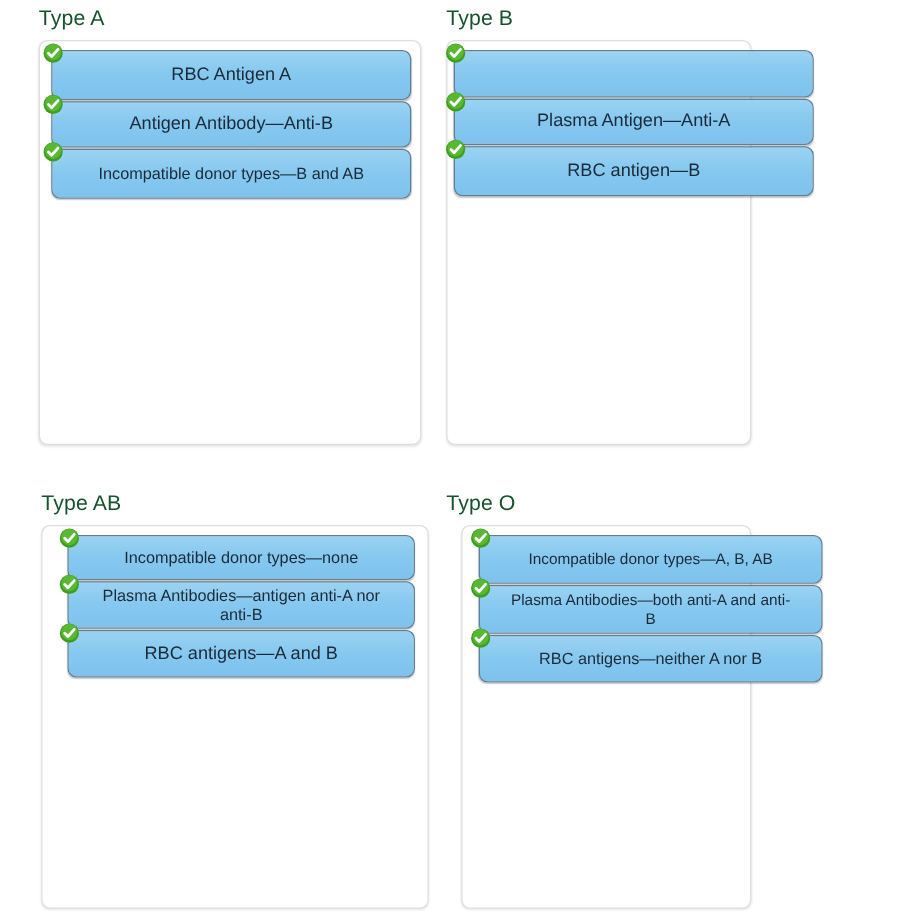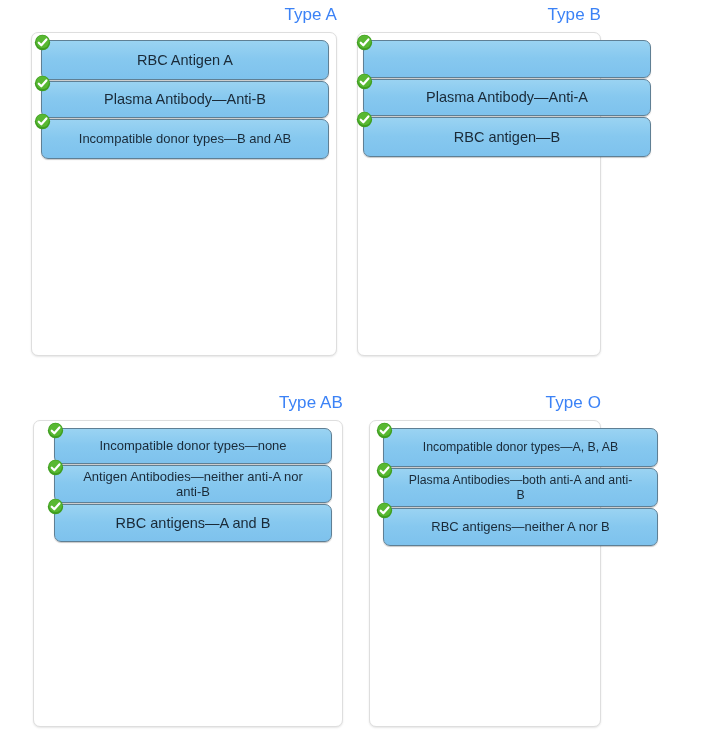--- a/index.html
+++ b/index.html
@@ -21,24 +21,24 @@
     position: absolute;
     inset: 0;
   }
 
   
   .panel {
     position: absolute;
     box-sizing: border-box;
   }
   .panel-title {
-    text-align: right;
+    text-align: left;
     font-size: 17px;
     line-height: 22px;
-    color: #3b82f6;
+    color: #14532d;
     font-weight: 400;
     letter-spacing: 0.1px;
     margin: 0 0 6px 0;
     white-space: nowrap;
   }
   .card {
     position: relative;
     background: #ffffff;
     border: 1px solid #dedede;
     border-radius: 7px;
@@ -117,21 +117,21 @@
         </div>
 
         <div class="bar" style="height:37px;">
           <span class="check">
             <svg viewBox="0 0 20 20" aria-hidden="true">
               <circle cx="10" cy="10" r="9" fill="#3f9e20"></circle>
               <circle cx="10" cy="9" r="7.6" fill="#58b832"></circle>
               <path d="M5.6 10.2 L8.6 13.2 L14.6 6.4" stroke="#ffffff" stroke-width="2.6" fill="none" stroke-linecap="round" stroke-linejoin="round"></path>
             </svg>
           </span>
-          <span class="bar-text">Plasma Antibody—Anti-B</span>
+          <span class="bar-text">Antigen Antibody—Anti-B</span>
         </div>
 
         <div class="bar small" style="height:40px;">
           <span class="check">
             <svg viewBox="0 0 20 20" aria-hidden="true">
               <circle cx="10" cy="10" r="9" fill="#3f9e20"></circle>
               <circle cx="10" cy="9" r="7.6" fill="#58b832"></circle>
               <path d="M5.6 10.2 L8.6 13.2 L14.6 6.4" stroke="#ffffff" stroke-width="2.6" fill="none" stroke-linecap="round" stroke-linejoin="round"></path>
             </svg>
           </span>
@@ -158,21 +158,21 @@
         </div>
 
         <div class="bar" style="height:37px;">
           <span class="check">
             <svg viewBox="0 0 20 20" aria-hidden="true">
               <circle cx="10" cy="10" r="9" fill="#3f9e20"></circle>
               <circle cx="10" cy="9" r="7.6" fill="#58b832"></circle>
               <path d="M5.6 10.2 L8.6 13.2 L14.6 6.4" stroke="#ffffff" stroke-width="2.6" fill="none" stroke-linecap="round" stroke-linejoin="round"></path>
             </svg>
           </span>
-          <span class="bar-text">Plasma Antibody—Anti-A</span>
+          <span class="bar-text">Plasma Antigen—Anti-A</span>
         </div>
 
         <div class="bar" style="height:40px;">
           <span class="check">
             <svg viewBox="0 0 20 20" aria-hidden="true">
               <circle cx="10" cy="10" r="9" fill="#3f9e20"></circle>
               <circle cx="10" cy="9" r="7.6" fill="#58b832"></circle>
               <path d="M5.6 10.2 L8.6 13.2 L14.6 6.4" stroke="#ffffff" stroke-width="2.6" fill="none" stroke-linecap="round" stroke-linejoin="round"></path>
             </svg>
           </span>
@@ -200,21 +200,21 @@
         </div>
 
         <div class="bar small" style="height:38px;">
           <span class="check">
             <svg viewBox="0 0 20 20" aria-hidden="true">
               <circle cx="10" cy="10" r="9" fill="#3f9e20"></circle>
               <circle cx="10" cy="9" r="7.6" fill="#58b832"></circle>
               <path d="M5.6 10.2 L8.6 13.2 L14.6 6.4" stroke="#ffffff" stroke-width="2.6" fill="none" stroke-linecap="round" stroke-linejoin="round"></path>
             </svg>
           </span>
-          <span class="bar-text">Antigen Antibodies—neither anti-A nor anti-B</span>
+          <span class="bar-text">Plasma Antibodies—antigen anti-A nor anti-B</span>
         </div>
 
         <div class="bar" style="height:38px;">
           <span class="check">
             <svg viewBox="0 0 20 20" aria-hidden="true">
               <circle cx="10" cy="10" r="9" fill="#3f9e20"></circle>
               <circle cx="10" cy="9" r="7.6" fill="#58b832"></circle>
               <path d="M5.6 10.2 L8.6 13.2 L14.6 6.4" stroke="#ffffff" stroke-width="2.6" fill="none" stroke-linecap="round" stroke-linejoin="round"></path>
             </svg>
           </span>

